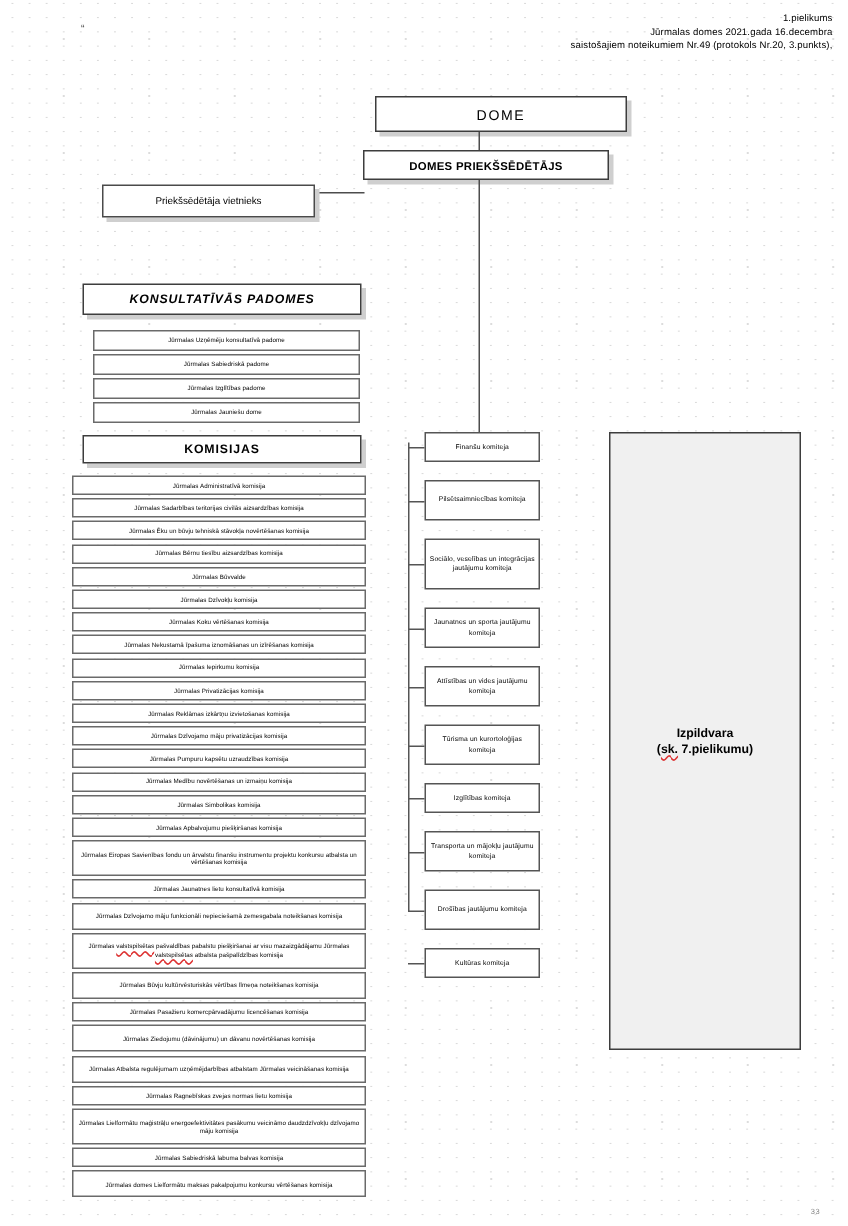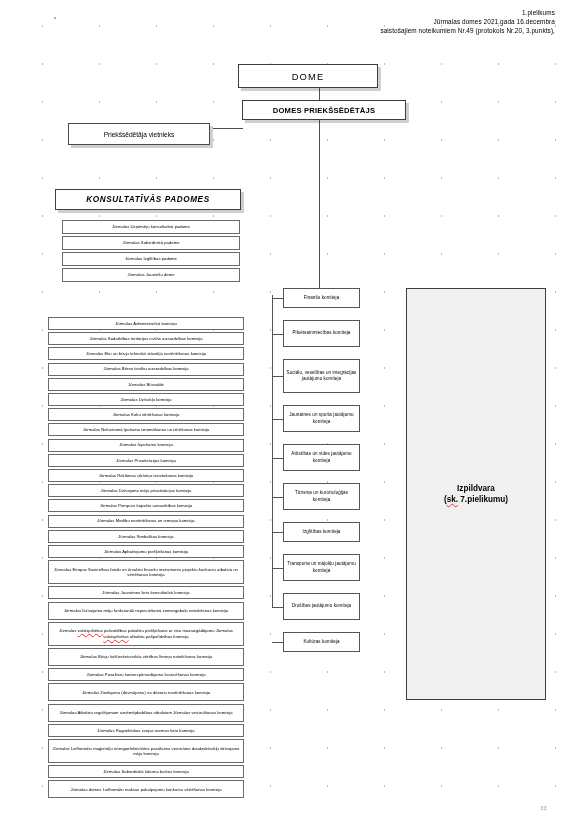--- a/index.html
+++ b/index.html
@@ -111,21 +111,21 @@
 <div id="page">
 
   <div class="hdr" id="hdr" style="right:10px; top:8px; width:240px;">
     <div>1.pielikums</div>
     <div>Jūrmalas domes 2021.gada 16.decembra</div>
     <div>saistošajiem noteikumiem Nr.49 (protokols Nr.20, 3.punkts),</div>
   </div>
   <div class="quote-mark" style="left:54px; top:16px;">“</div>
 
 
-  <div class="box shadow thick" id="dome-box" style="left:238px; top:64px; width:140px; height:24px;">
+  <div class="box shadow thick" id="dome-box" style="left:250px; top:64px; width:168px; height:24px;">
     <span class="t">DOME</span>
   </div>
 
   <div class="line vline" style="left:319px; top:88px; height:12px;"></div>
 
   <div class="box shadow thick" id="chair-box" style="left:242px; top:100px; width:164px; height:20px;">
     <span class="t">DOMES PRIEKŠSĒDĒTĀJS</span>
   </div>
 
   <div class="line vline" style="left:319px; top:120px; height:175px;"></div>
@@ -149,20 +149,23 @@
         <span class="t">Jūrmalas Sabiedriskā padome</span>
       </div>
       <div class="box listitem" style="left: 62px; top: 252px; width: 178px; height: 13.5px;">
         <span class="t">Jūrmalas Izglītības padome</span>
       </div>
       <div class="box listitem" style="left: 62px; top: 268px; width: 178px; height: 13.5px;">
         <span class="t">Jūrmalas Jauniešu dome</span>
       </div>
     </div>
 
+  <div class="box shadow thick section-head" style="left:55px; top:290px; width:186px; height:19px;">
+    <span class="t">KOMISIJAS</span>
+  </div>
 
   <div id="commissions-list">
       <div class="box listitem" style="left: 48px; top: 317px; width: 196px; height: 13px;">
         <span class="t">Jūrmalas Administratīvā komisija</span>
       </div>
       <div class="box listitem" style="left: 48px; top: 332.2px; width: 196px; height: 13px;">
         <span class="t">Jūrmalas Sadarbības teritorijas civilās aizsardzības komisija</span>
       </div>
       <div class="box listitem" style="left: 48px; top: 347.4px; width: 196px; height: 13px;">
         <span class="t">Jūrmalas Ēku un būvju tehniskā stāvokļa novērtēšanas komisija</span>
@@ -272,21 +275,21 @@
         <span class="t">Transporta un mājokļu jautājumu komiteja</span>
       </div>
       <div class="box com-box" style="left: 283px; top: 593px; width: 77px; height: 27px;">
         <span class="t">Drošības jautājumu komiteja</span>
       </div>
       <div class="box com-box" style="left: 283px; top: 632px; width: 77px; height: 20px;">
         <span class="t">Kultūras komiteja</span>
       </div>
     </div>
 
-  <div id="izpildvara" style="left:406px; top:288px; width:140px; height:412px;">
+  <div id="izpildvara" style="left:406px; top:288px; width:128px; height:412px;">
     <div class="inner">
       <div>Izpildvara</div>
       <div>
         <span>(</span><span class="sp">sk.</span><span> 7.pielikumu)</span>
       </div>
     </div>
   </div>
 
   <div id="pagenum">33</div>
 

